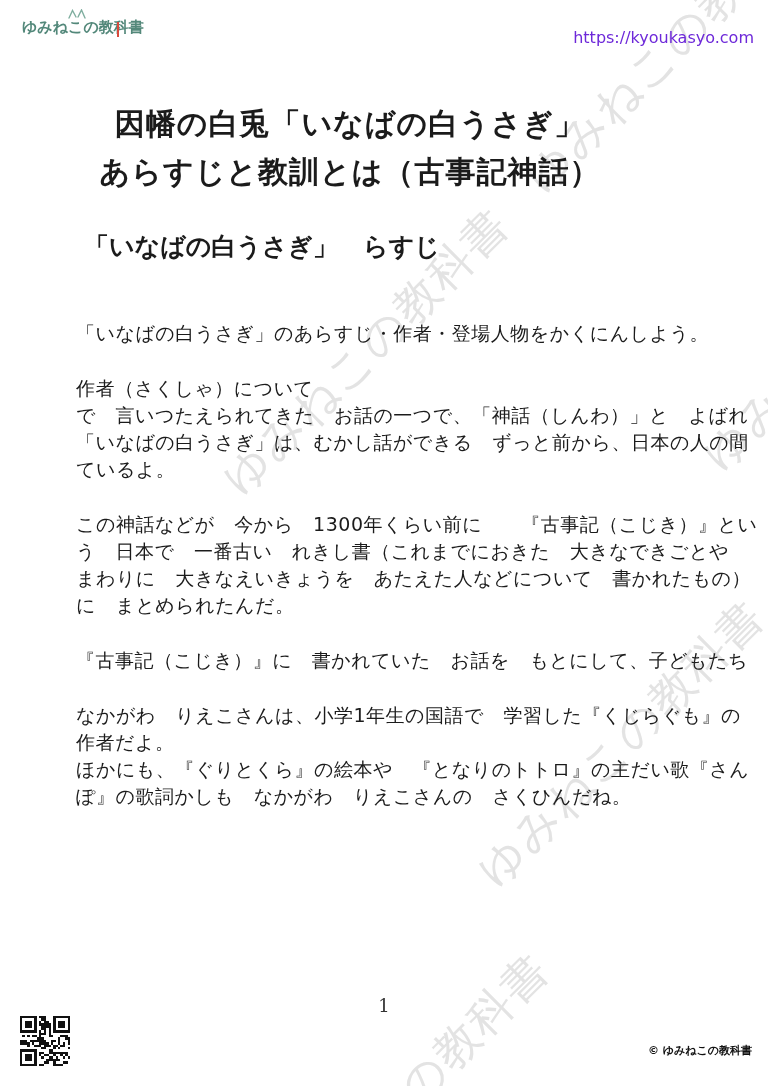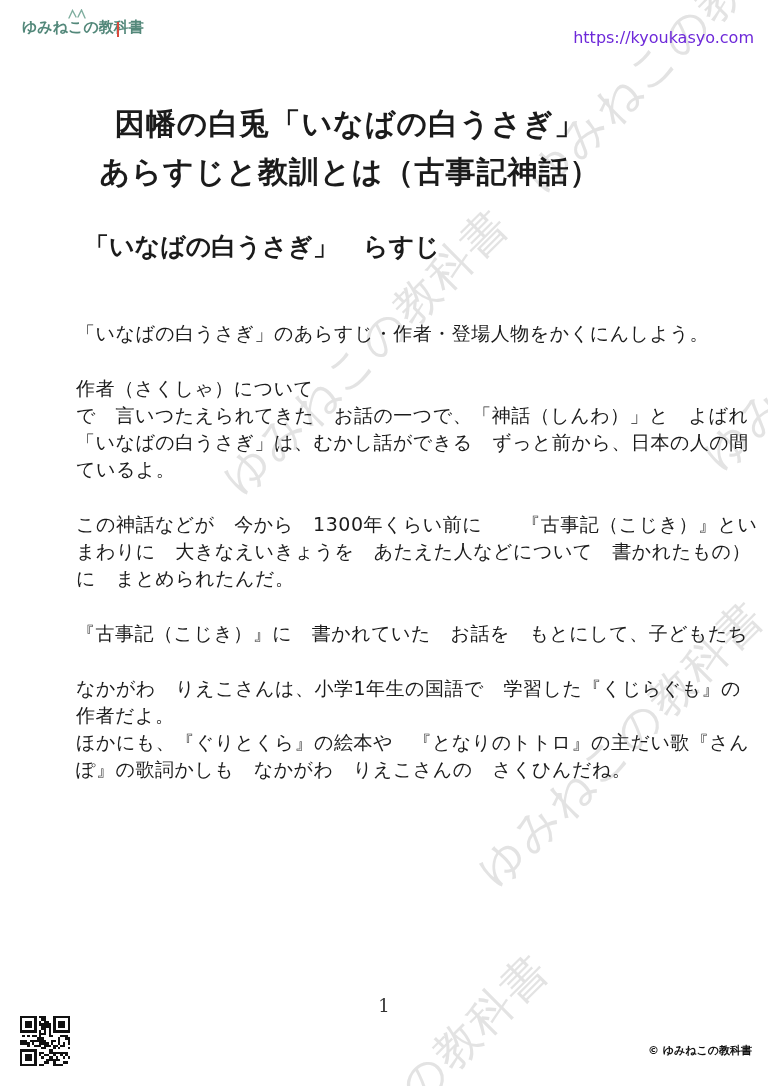--- a/index.html
+++ b/index.html
@@ -124,20 +124,21 @@
       <p>
         </p>
         <div class="line">作者（さくしゃ）について</div>
         <div class="line">で　言いつたえられてきた　お話の一つで、「神話（しんわ）」と　よばれ</div>
         <div class="line">「いなばの白うさぎ」は、むかし話ができる　ずっと前から、日本の人の間</div>
         <div class="line">ているよ。</div>
       <p></p>
       <p>
         </p>
         <div class="line">この神話などが　今から　1300年くらい前に　　『古事記（こじき）』とい</div>
+        <div class="line">う　日本で　一番古い　れきし書（これまでにおきた　大きなできごとや</div>
         <div class="line">まわりに　大きなえいきょうを　あたえた人などについて　書かれたもの）</div>
         <div class="line">に　まとめられたんだ。</div>
       <p></p>
       <p>
         </p>
         <div class="line">『古事記（こじき）』に　書かれていた　お話を　もとにして、子どもたち</div>
       <p></p>
       <p>
         </p>
         <div class="line">なかがわ　りえこさんは、小学1年生の国語で　学習した『くじらぐも』の</div>

